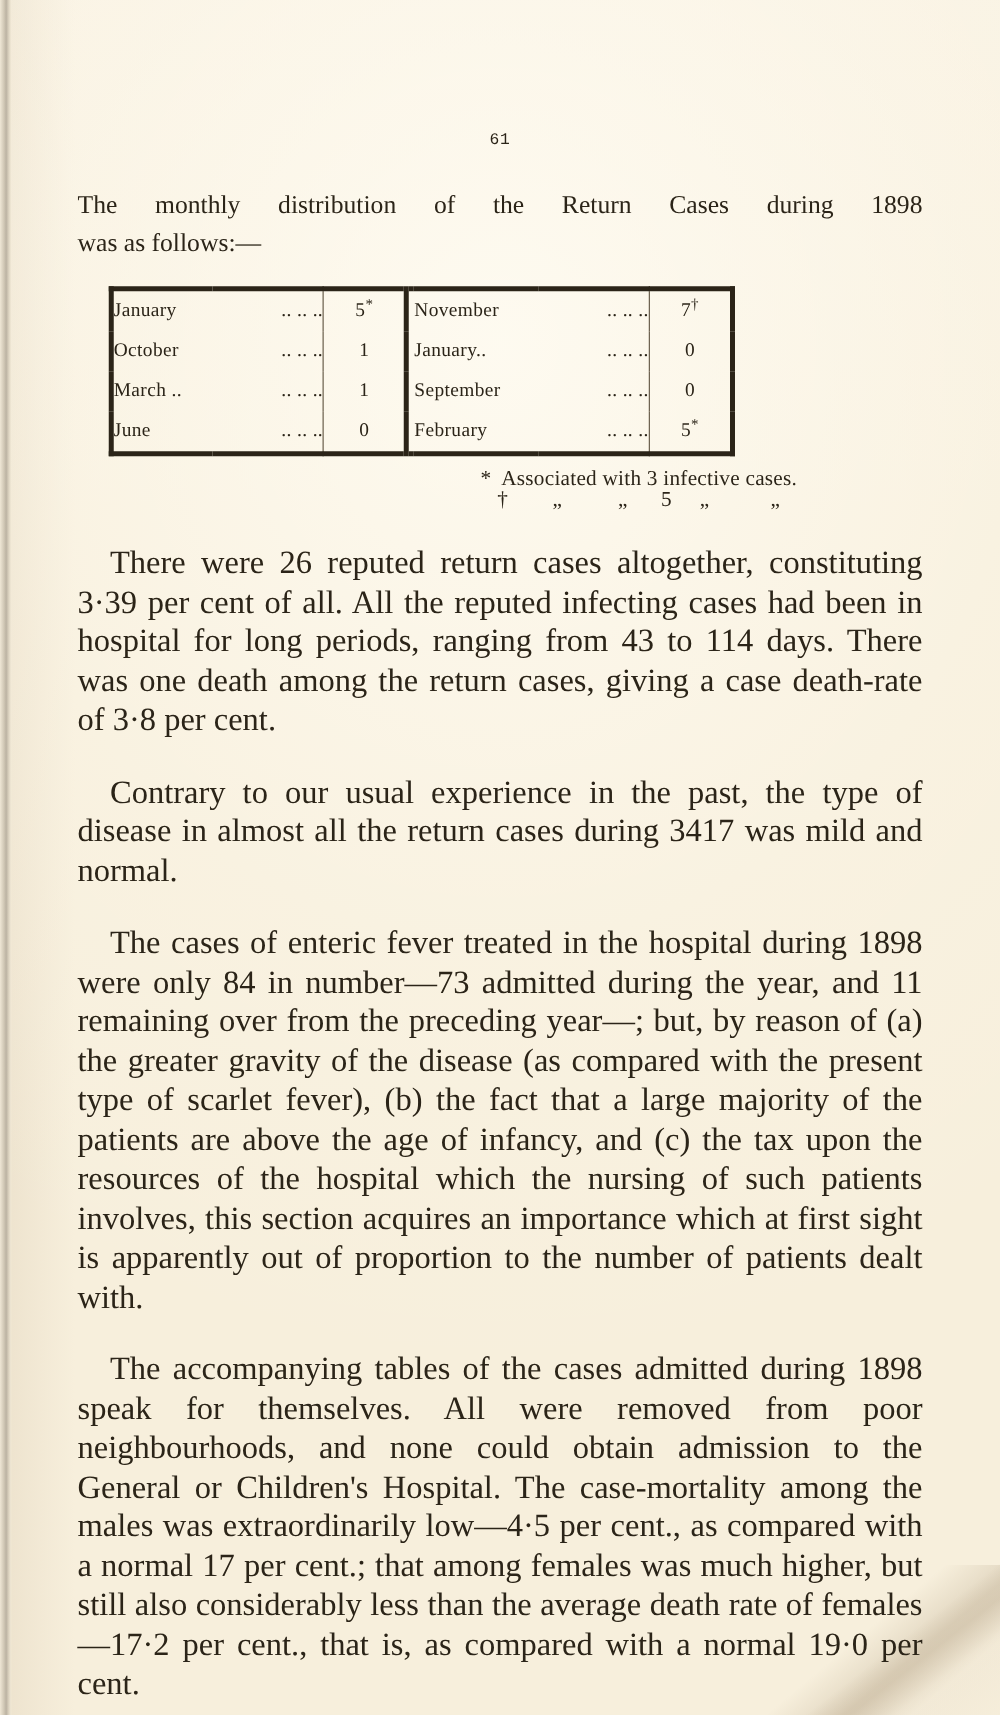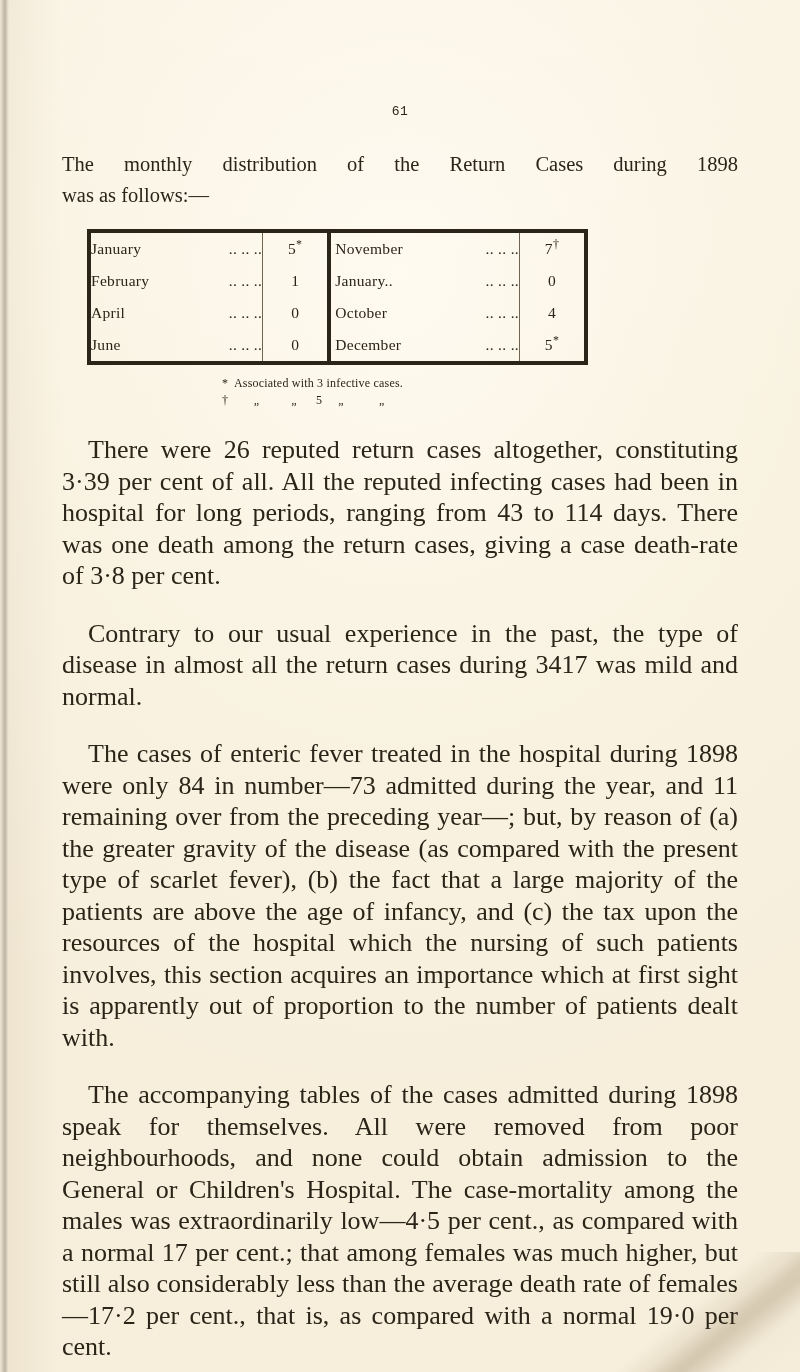--- a/index.html
+++ b/index.html
@@ -148,23 +148,24 @@
   }
   sup.mark {
     font-size: 12px;
     vertical-align: super;
     line-height: 0;
   }
 
   .footnote {
     margin: 10px 0 16px 0;
     padding-left: 222px;
-    font-size: 12px;
+    font-size: 17px;
     line-height: 16.5px;
     letter-spacing: 0.2px;
+    text-align: center;
   }
   .footnote .fn-row { white-space: pre; }
 
   .para {
     margin: 26px 62px 0 62px;
     font-size: 26px;
     line-height: 31.5px;
     text-align: justify;
     text-indent: 26px;
   }
@@ -193,43 +194,43 @@
             <tr>
               <td class="name">January</td>
               <td class="leader">.. .. ..</td>
               <td class="val">5<sup class="mark">*</sup></td>
               <td class="gap"></td>
               <td class="name2">November</td>
               <td class="leader">.. .. ..</td>
               <td class="valR">7<sup class="mark">†</sup></td>
             </tr>
             <tr>
-              <td class="name">February</td>
+              <td class="name">October</td>
               <td class="leader">.. .. ..</td>
               <td class="val">1</td>
               <td class="gap"></td>
               <td class="name2">January..</td>
               <td class="leader">.. .. ..</td>
               <td class="valR">0</td>
             </tr>
             <tr>
-              <td class="name">April</td>
+              <td class="name">March ..</td>
+              <td class="leader">.. .. ..</td>
+              <td class="val">1</td>
+              <td class="gap"></td>
+              <td class="name2">September</td>
+              <td class="leader">.. .. ..</td>
+              <td class="valR">0</td>
+            </tr>
+            <tr>
+              <td class="name">June</td>
               <td class="leader">.. .. ..</td>
               <td class="val">0</td>
               <td class="gap"></td>
-              <td class="name2">October</td>
-              <td class="leader">.. .. ..</td>
-              <td class="valR">4</td>
-            </tr>
-            <tr>
-              <td class="name">June</td>
-              <td class="leader">.. .. ..</td>
-              <td class="val">0</td>
-              <td class="gap"></td>
-              <td class="name2">December</td>
+              <td class="name2">February</td>
               <td class="leader">.. .. ..</td>
               <td class="valR">5<sup class="mark">*</sup></td>
             </tr>
           </tbody>
       </table>
 
       <div class="footnote">
         <div class="fn-row">*  Associated with 3 infective cases.</div>
         <div class="fn-row">†        „          „      5     „           „</div>
       </div>

